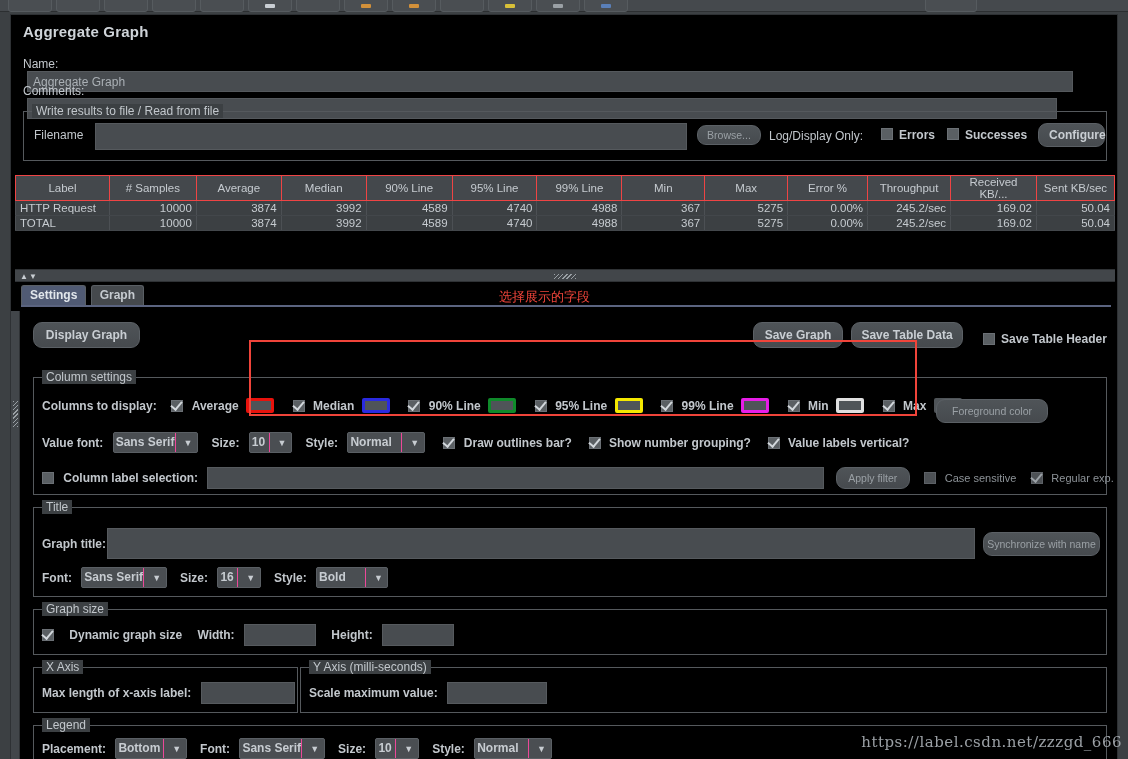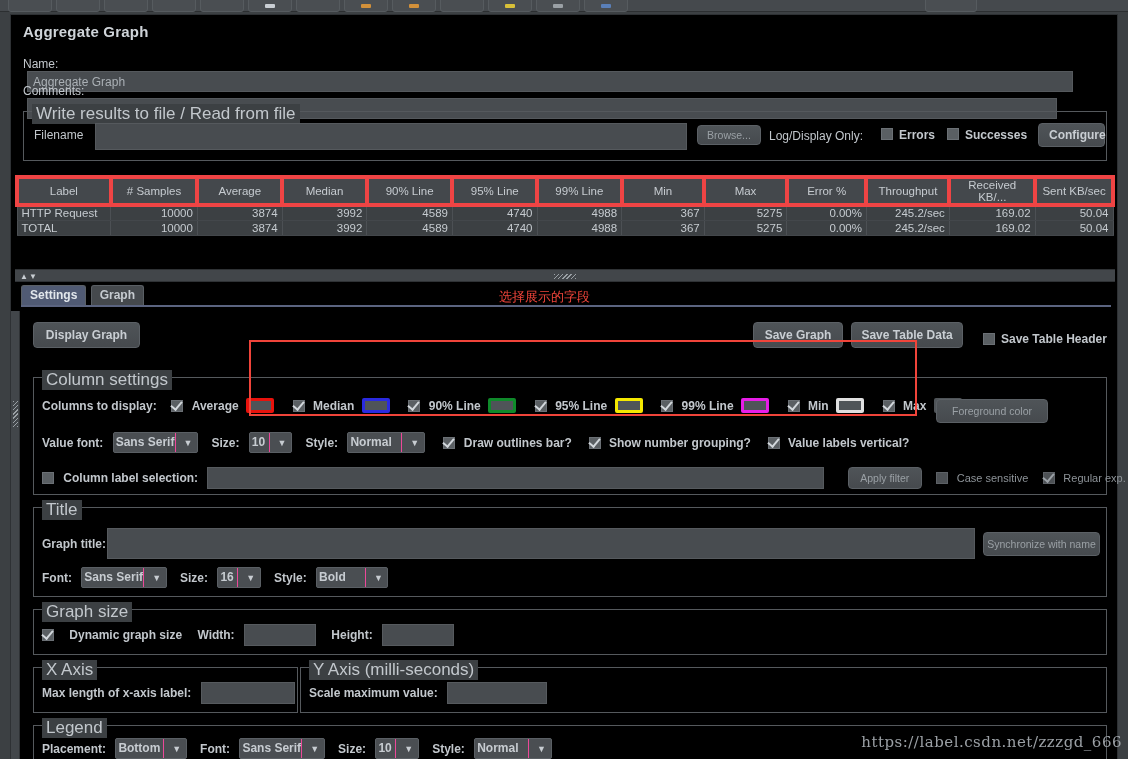--- a/index.html
+++ b/index.html
@@ -56,28 +56,28 @@
   }
 
   
   .group {
     position: absolute;
     border: 1px solid #55595d;
   }
   .group > .gtitle {
     position: absolute; top: -8px; left: 8px;
     background: #3c4043; padding: 0 4px;
-    font-size: 17px; color: #c2c7cc; white-space: nowrap;
+    font-size: 12px; color: #c2c7cc; white-space: nowrap;
   }
 
   
   .btn {
     display: inline-block; vertical-align: middle;
     background: linear-gradient(#4f5458, #464a4e);
-    border: 1px solid #5b6065; border-radius: 4px;
+    border: 1px solid #5b6065; border-radius: 9px;
     color: #c9ced3; font-size: 12px; font-weight: bold;
     padding: 4px 10px; text-align: center; white-space: nowrap;
     cursor: default;
   }
   .btn.small { font-size: 10.5px; font-weight: normal; padding: 3px 7px; color: #9aa0a5; }
 
   
   .cb {
     display: inline-block; vertical-align: middle;
     width: 12px; height: 12px;
@@ -121,21 +121,21 @@
     display: inline-block; vertical-align: middle;
     width: 28px; height: 15px; border-radius: 2px;
     background: #4f5458;
     border: 3px solid #4f5458;
   }
 
   
   #res-table { position: absolute; left: 4px; top: 160px; width: 1100px; }
   #res-table table { border-collapse: collapse; width: 100%; }
   #res-table th {
-    background: #44484c; border: 4px solid #ef4444;
+    background: #44484c; border: 1px solid #ef4444;
     color: #c6cbd0; font-weight: normal; font-size: 11.5px;
     height: 17px; padding: 0 4px; text-align: center;
   }
   #res-table td {
     border-left: 1px solid #4c5054; border-right: 1px solid #4c5054;
     border-bottom: 1px solid #43474b;
     color: #c6cbd0; font-size: 11.5px; height: 15px;
     padding: 0 4px; text-align: right;
     background: #3c4043;
   }
@@ -411,21 +411,21 @@
 
       <span style="display:inline-block;width:10px;"></span>
       <span class="cb on"></span>
       <span class="flabel" style="font-weight:bold;margin-left:5px;">Value labels vertical?</span>
     </div>
 
     <div class="nowrap" style="position:absolute;left:8px;top:89px;">
       <span class="cb"></span>
       <span class="flabel" style="font-weight:bold;margin-left:6px;">Column label selection:</span>
       <span class="tf" style="width:617px;margin-left:6px;"></span>
-      <span class="btn small" style="margin-left:20px;width:74px;padding:4px 0;color:#9aa0a5;">Apply filter</span>
+      <span class="btn small" style="margin-left:8px;width:74px;padding:4px 0;color:#9aa0a5;">Apply filter</span>
       <span style="display:inline-block;width:8px;"></span>
       <span class="cb gray"></span>
       <span class="flabel" style="margin-left:5px;font-size:11px;color:#8d9398;">Case sensitive</span>
       <span style="display:inline-block;width:8px;"></span>
       <span class="cb gray on"></span>
       <span class="flabel" style="margin-left:5px;font-size:11px;color:#8d9398;">Regular exp.</span>
     </div>
   </div>
 
   <div class="group" style="left:22px;top:492px;width:1074px;height:90px;">

